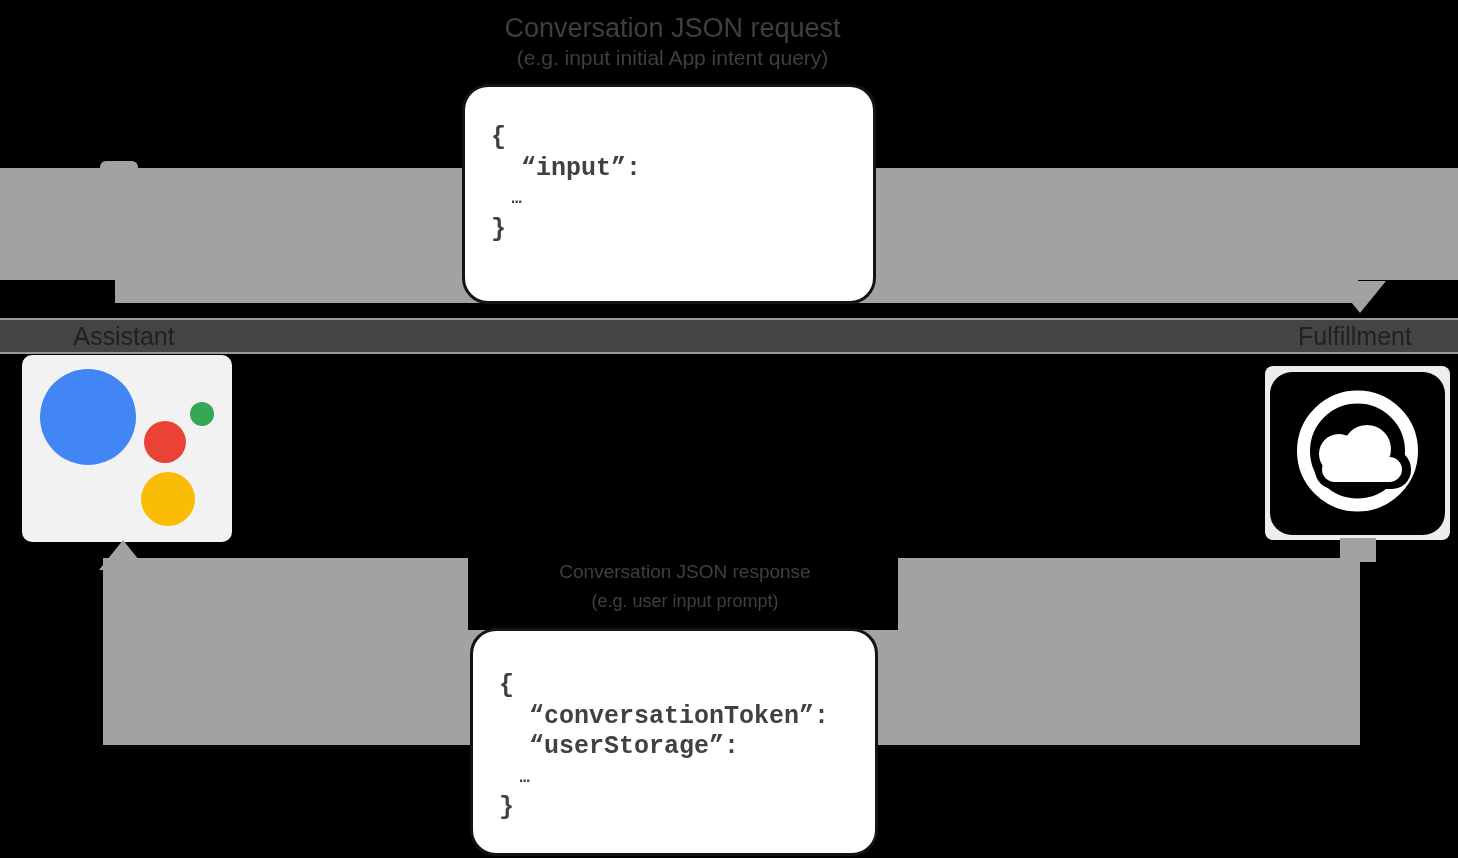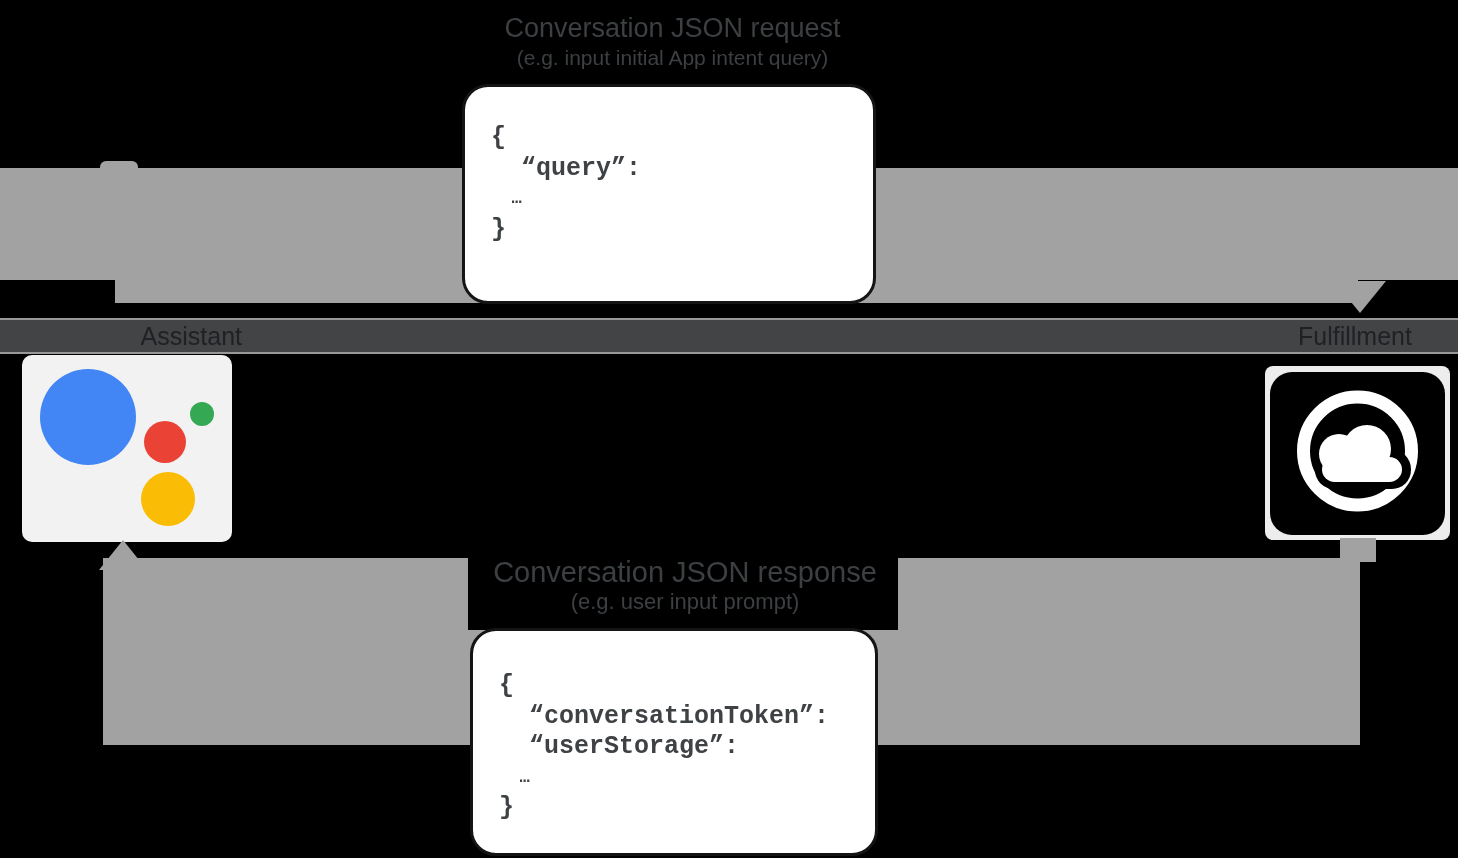--- a/index.html
+++ b/index.html
@@ -5,42 +5,42 @@
   html,body{margin:0;padding:0;background:#000;width:1458px;height:858px;overflow:hidden;
             font-family:"Liberation Sans",sans-serif;}
   .stage{position:relative;width:1458px;height:858px;background:#000;}
 
   
   .caption{position:absolute;text-align:center;color:#3c4043;}
   .caption .l1{font-size:27px;line-height:32px;}
   .caption .l2{font-size:21px;line-height:27px;}
   .caption-top{left:0;top:12px;width:1345px;}
   .caption-bottom{left:20px;top:556px;width:1330px;}
-  .caption-bottom .l1{font-size:29px;}
-  .caption-bottom .l2{font-size:22px;text-align:center;}
+  .caption-bottom .l1{font-size:19px;}
+  .caption-bottom .l2{font-size:18px;text-align:center;}
 
   
   .gray{background:#a2a2a2;position:absolute;}
   .band-top{left:0;top:168px;width:1458px;height:112px;}
   .band-top-ext{left:115px;top:280px;width:1243px;height:23px;}
   .tail-cap{left:100px;top:161px;width:38px;height:10px;border-radius:6px 6px 0 0;}
   .head-right{left:1334px;top:281px;width:52px;height:32px;
               clip-path:polygon(0 0,100% 0,50% 100%);}
   .band-bottom{left:103px;top:558px;width:1257px;height:187px;}
   .caption-cutout{position:absolute;left:468px;top:550px;width:430px;height:80px;background:#000;}
   .head-left{left:99px;top:540px;width:48px;height:30px;
              clip-path:polygon(50% 0,0 100%,100% 100%);}
   .stub-right{left:1340px;top:538px;width:36px;height:24px;}
 
   
   .label-strip{position:absolute;left:0;top:318px;width:1458px;height:32px;background:#424445;
                border-top:2px solid #97989a;border-bottom:2px solid #97989a;}
   .actor-label{position:absolute;top:320px;font-size:25px;line-height:32px;color:#202124;
                text-align:center;width:220px;}
-  .actor-label.left{left:22px;text-align:right;}
+  .actor-label.left{left:14px;}
   .actor-label.right{left:1245px;}
 
   
   .assistant-card{position:absolute;left:22px;top:355px;width:210px;height:187px;
                   background:#f2f2f2;border-radius:10px;}
   .assistant-card .c{position:absolute;border-radius:50%;}
   .c-blue{left:18px;top:14px;width:96px;height:96px;background:#4285f4;}
   .c-red{left:122px;top:66px;width:42px;height:42px;background:#ea4335;}
   .c-green{left:168px;top:47px;width:24px;height:24px;background:#34a853;}
   .c-yellow{left:119px;top:117px;width:54px;height:54px;background:#fbbc05;}
@@ -70,21 +70,21 @@
   <div class="gray band-top-ext"></div>
   <div class="gray tail-cap"></div>
   <div class="gray head-right"></div>
 
   <div class="caption caption-top">
     <div class="l1">Conversation JSON request</div>
     <div class="l2">(e.g. input initial App intent query)</div>
   </div>
 
   <div class="json-card card-request">
-    <pre class="code"><span class="code-line">{</span><span class="code-line">  “query”:</span><span class="code-line small">  …</span><span class="code-line">}</span></pre>
+    <pre class="code"><span class="code-line">{</span><span class="code-line">  “input”:</span><span class="code-line small">  …</span><span class="code-line">}</span></pre>
   </div>
 
   <div class="label-strip"></div>
   <div class="actor-label left">Assistant</div>
   <div class="actor-label right">Fulfillment</div>
 
   <div class="assistant-card">
     <div class="c c-blue"></div>
     <div class="c c-green"></div>
     <div class="c c-red"></div>

